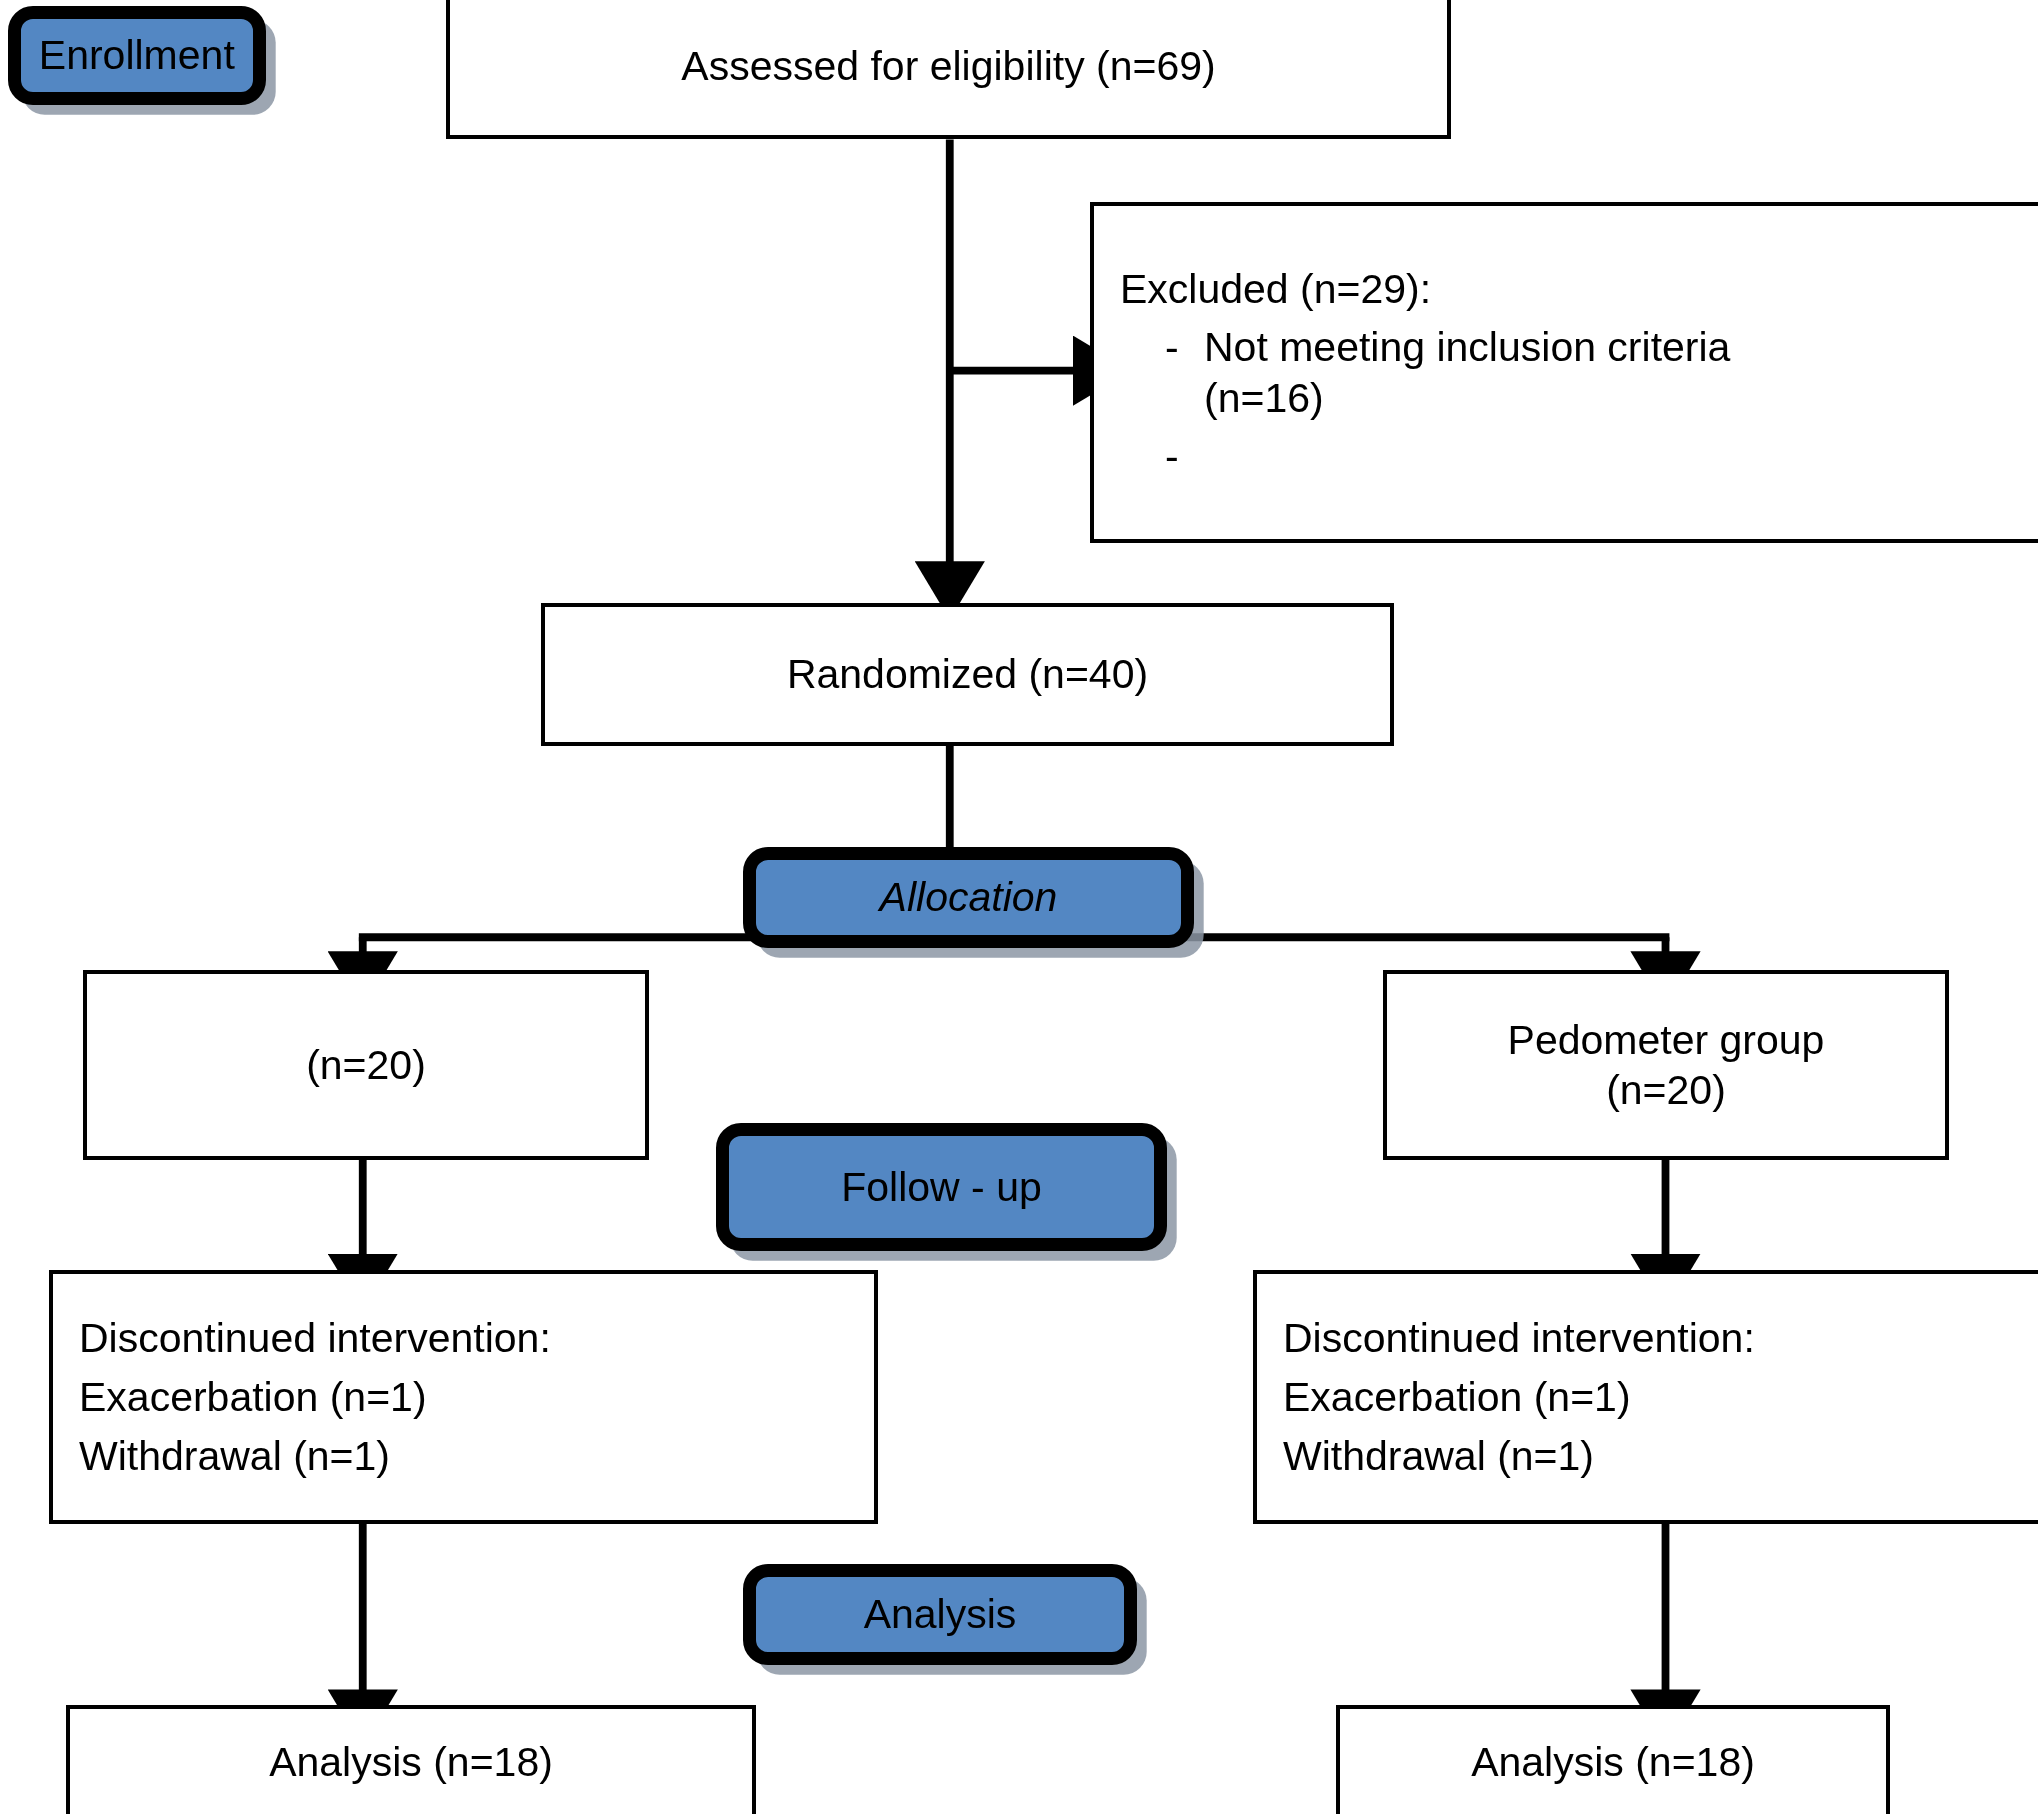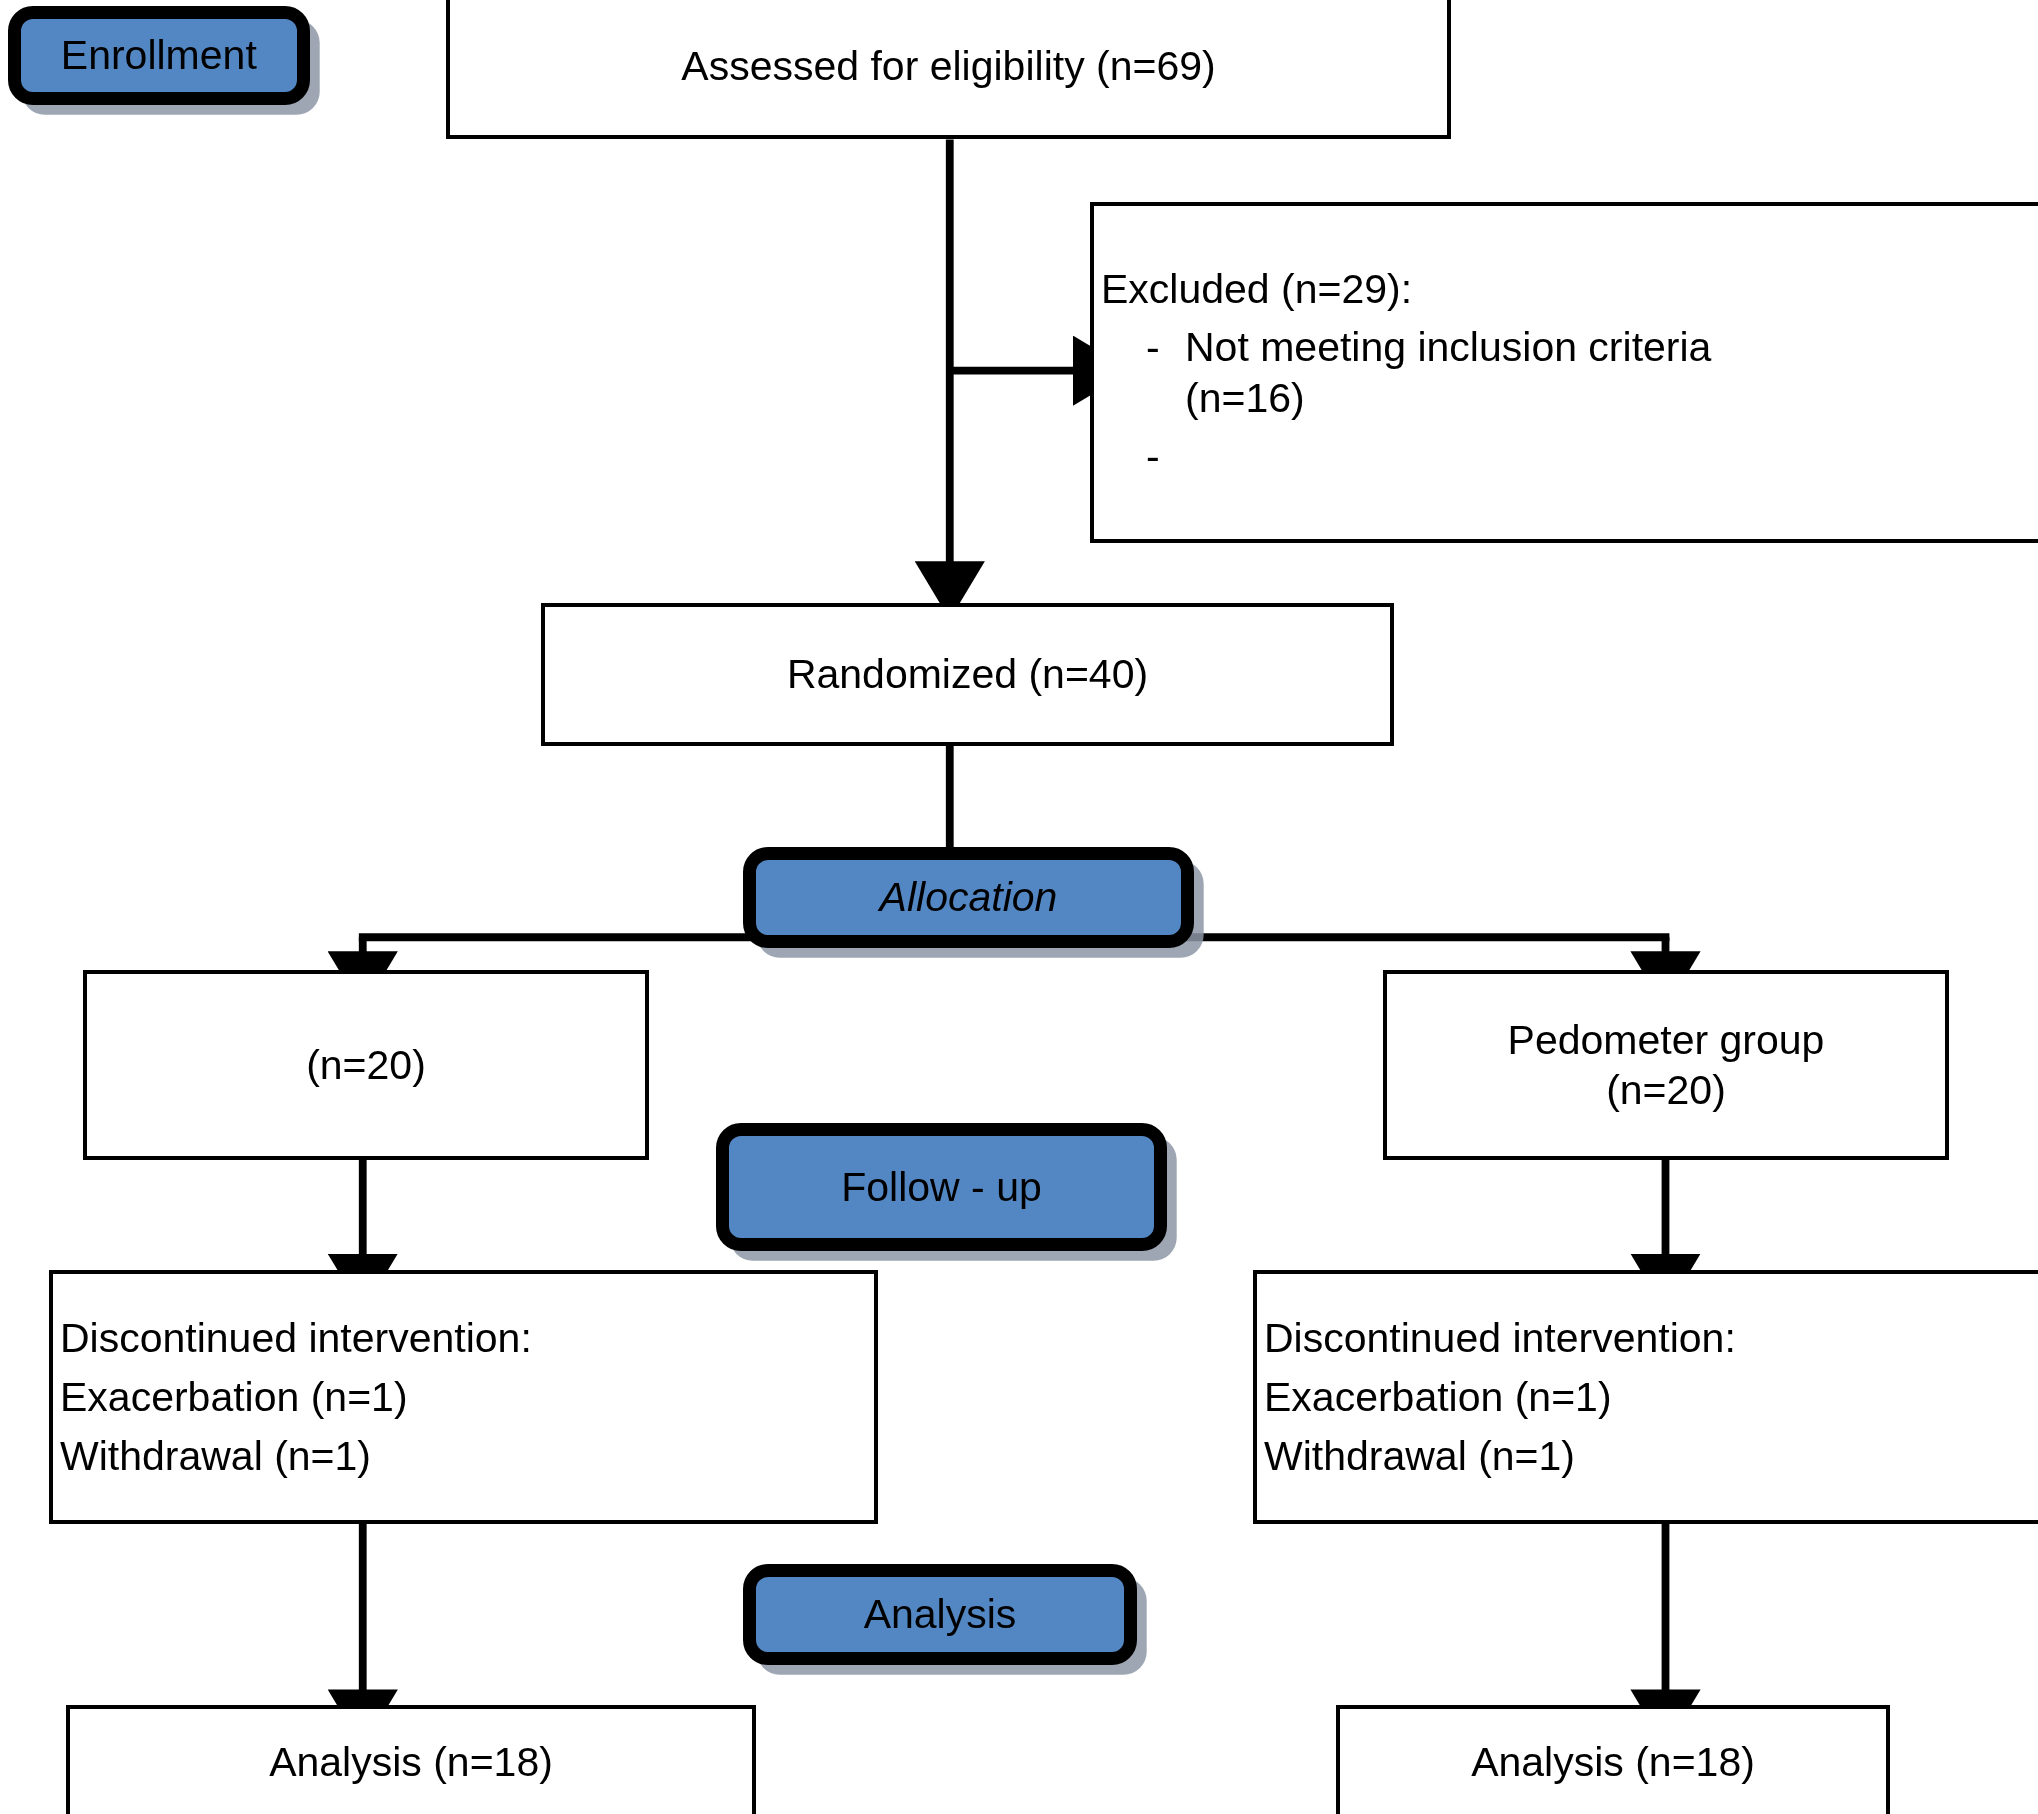--- a/index.html
+++ b/index.html
@@ -28,21 +28,21 @@
     display: flex;
     flex-direction: column;
     justify-content: center;
     color: #000000;
     font-family: "Liberation Sans", sans-serif;
     font-size: 41px;
     line-height: 1.22;
   }
   .flow-box.center { align-items: center; text-align: center; }
   .flow-box.left   { align-items: flex-start; text-align: left; }
-  .flow-box .pad   { padding: 0 7px; width: 100%; box-sizing: border-box; }
+  .flow-box .pad   { padding: 0 26px; width: 100%; box-sizing: border-box; }
   .flow-box .line  { display: block; }
 
   
   .stage-badge {
     position: absolute;
     background: #5387c3;
     border: 13.7px solid #000000;
     border-radius: 25px;
     box-sizing: border-box;
     display: flex;
@@ -91,21 +91,21 @@
 
   <line x1="372" y1="1188" x2="372" y2="1295" stroke="#000000" stroke-width="8" marker-end="url(#arrowhead)"></line>
 
   <line x1="1708" y1="1188" x2="1708" y2="1295" stroke="#000000" stroke-width="8" marker-end="url(#arrowhead)"></line>
 
   <line x1="372" y1="1560" x2="372" y2="1742" stroke="#000000" stroke-width="8" marker-end="url(#arrowhead)"></line>
 
   <line x1="1708" y1="1560" x2="1708" y2="1742" stroke="#000000" stroke-width="8" marker-end="url(#arrowhead)"></line>
 </svg>
 
-<div class="stage-badge" style="left:7.8px; top:5.9px; width:302px; height:99px;">
+<div class="stage-badge" style="left:7.8px; top:5.9px; width:258px; height:99px;">
   <span>Enrollment</span>
 </div>
 
 <div class="stage-badge" style="left:743px; top:847px; width:451px; height:101px;font-style:italic;">
   <span>Allocation</span>
 </div>
 
 <div class="stage-badge" style="left:716px; top:1123px; width:451px; height:128px;">
   <span>Follow - up</span>
 </div>

